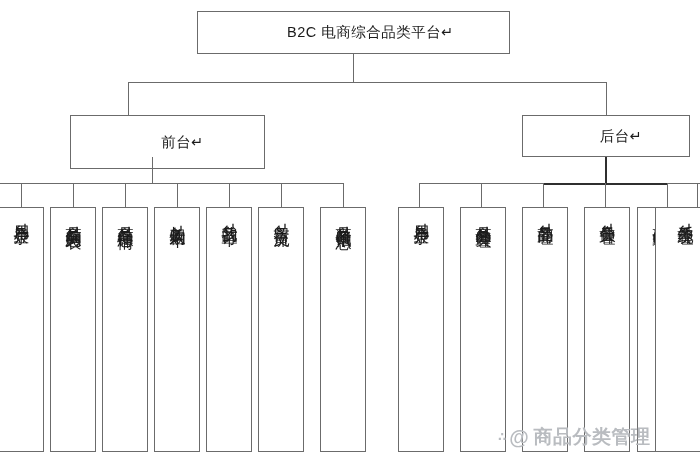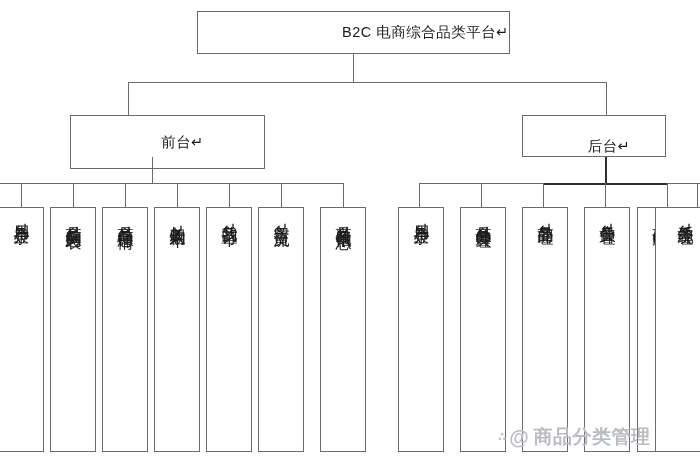--- a/index.html
+++ b/index.html
@@ -32,21 +32,20 @@
   .node-label {
     white-space: nowrap;
   }
 
   
   #root-node {
     left: 197px;
     top: 11px;
     width: 313px;
     height: 43px;
-    justify-content: flex-end;
   }
   #root-node .node-label {
     font-size: 14.5px;
     letter-spacing: 0.5px;
     padding-left: 34px;
   }
 
   
   .branch-node .node-label {
     font-size: 14.5px;
@@ -56,23 +55,22 @@
   #branch-front {
     left: 70px;
     top: 115px;
     width: 195px;
     height: 54px;
     text-align: right;
   }
   #branch-back {
     left: 522px;
     top: 115px;
-    width: 144px;
+    width: 168px;
     height: 42px;
-    align-items: flex-end;
   }
 
   
   .leaf {
     top: 207px;
     height: 245px;
     align-items: flex-start;
     justify-content: center;
     padding-top: 5px;
   }

